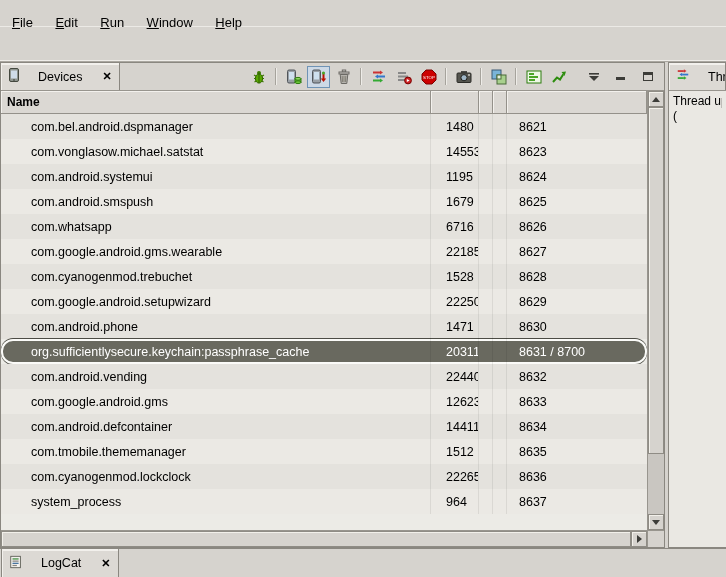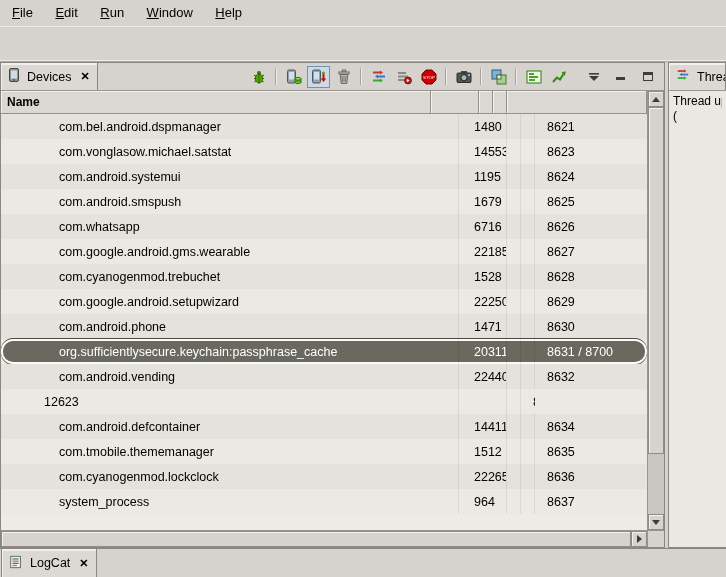--- a/index.html
+++ b/index.html
@@ -6,21 +6,21 @@
   html,body { width: 726px; height: 577px; }
   .window {
     position: relative; width: 726px; height: 577px;
     background: #d6d3ce; color: #000;
     font-family: "Liberation Sans", sans-serif;
     overflow: hidden;
   }
   
   .menubar { height: 26px; padding-left: 3px; background: #d6d3ce; }
   .menu-item {
-    display: inline-block; line-height: 26px; padding: 0 9px;
+    display: inline-block; line-height: 26px; padding: 10px 9px;
     font-size: 13px; cursor: default;
   }
   .menu-item::first-letter { text-decoration: underline; }
   
   .toolbar-strip {
     height: 36px; background: #d6d3ce;
     border-top: 1px solid #eceae6;
     border-bottom: 1px solid #aaa7a0;
     box-shadow: inset 0 -1px 0 #efede9;
   }
@@ -34,21 +34,21 @@
   .threads-panel {
     flex: 1; display: flex; flex-direction: column;
     border: 1px solid #8a8780; border-right: none; overflow: hidden;
   }
   
   .panel-header {
     height: 28px; display: flex; align-items: stretch;
     background: #d6d3ce; border-bottom: 1px solid #98958e;
   }
   .tab {
-    display: flex; align-items: center; gap: 7px; padding: 0 7px;
+    display: flex; align-items: center; gap: 18px; padding: 0 7px;
     font-size: 12.5px; white-space: nowrap; cursor: default;
     background: #dcd9d4; border-right: 1px solid #8a8780;
     box-shadow: inset 0 2px 0 #f2f0ec, inset 1px 0 0 #f2f0ec;
   }
   .tab .close-x { font-size: 11px; font-weight: bold; padding-left: 2px; }
   .view-toolbar {
     margin-left: auto; display: flex; align-items: center;
     gap: 2px; padding-right: 5px;
   }
   .tb-btn {
@@ -78,21 +78,21 @@
   .hcell {
     display: flex; align-items: center; padding-left: 6px;
     font-size: 12px; background: #dbd8d3;
     border-right: 1px solid #94918a; border-bottom: 1px solid #94918a;
     box-shadow: inset 1px 1px 0 #f3f1ed; overflow: hidden;
   }
   .tbody { grid-column: 1; grid-row: 2; overflow: hidden; background: #ecebe6; }
   .row {
     height: 25px; display: grid;
     grid-template-columns: 430px 48px 14px 14px 1fr;
-    align-items: center; font-size: 12.5px; cursor: default; padding-left: 28px;
+    align-items: center; font-size: 12.5px; cursor: default;
   }
   .row:nth-child(odd)  { background: #e4e2dd; }
   .row:nth-child(even) { background: #ebe9e4; }
   .cell { height: 100%; display: flex; align-items: center; overflow: hidden; white-space: nowrap; border-right: 1px solid rgba(0,0,0,0.07); }
   .cell:last-child { border-right: none; }
   .cell-name { padding-left: 30px; }
   .cell-pid  { padding-left: 15px; }
   .cell-port { padding-left: 12px; }
   .tbody .row.selected {
     background: #69695f; color: #fff;
@@ -362,20 +362,21 @@
     <div class="cell cell-port">8631 / 8700</div>
   </div>
             <div class="row">
     <div class="cell cell-name">com.android.vending</div>
     <div class="cell cell-pid">22440</div>
     <div class="cell"></div>
     <div class="cell"></div>
     <div class="cell cell-port">8632</div>
   </div>
             <div class="row">
+    <div class="cell cell-name">com.google.android.gms</div>
     <div class="cell cell-pid">12623</div>
     <div class="cell"></div>
     <div class="cell"></div>
     <div class="cell cell-port">8633</div>
   </div>
             <div class="row">
     <div class="cell cell-name">com.android.defcontainer</div>
     <div class="cell cell-pid">14411</div>
     <div class="cell"></div>
     <div class="cell"></div>

